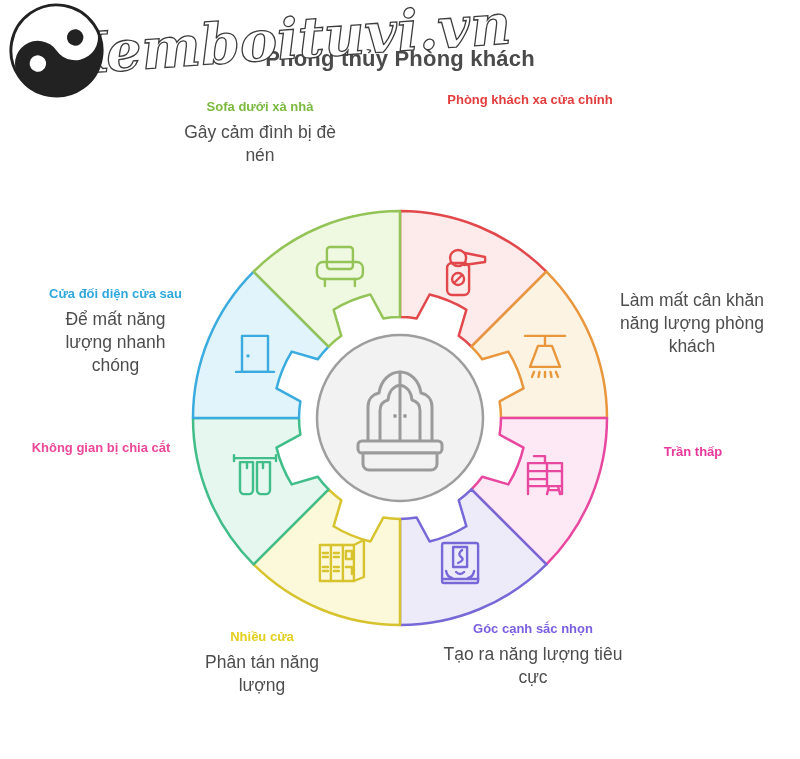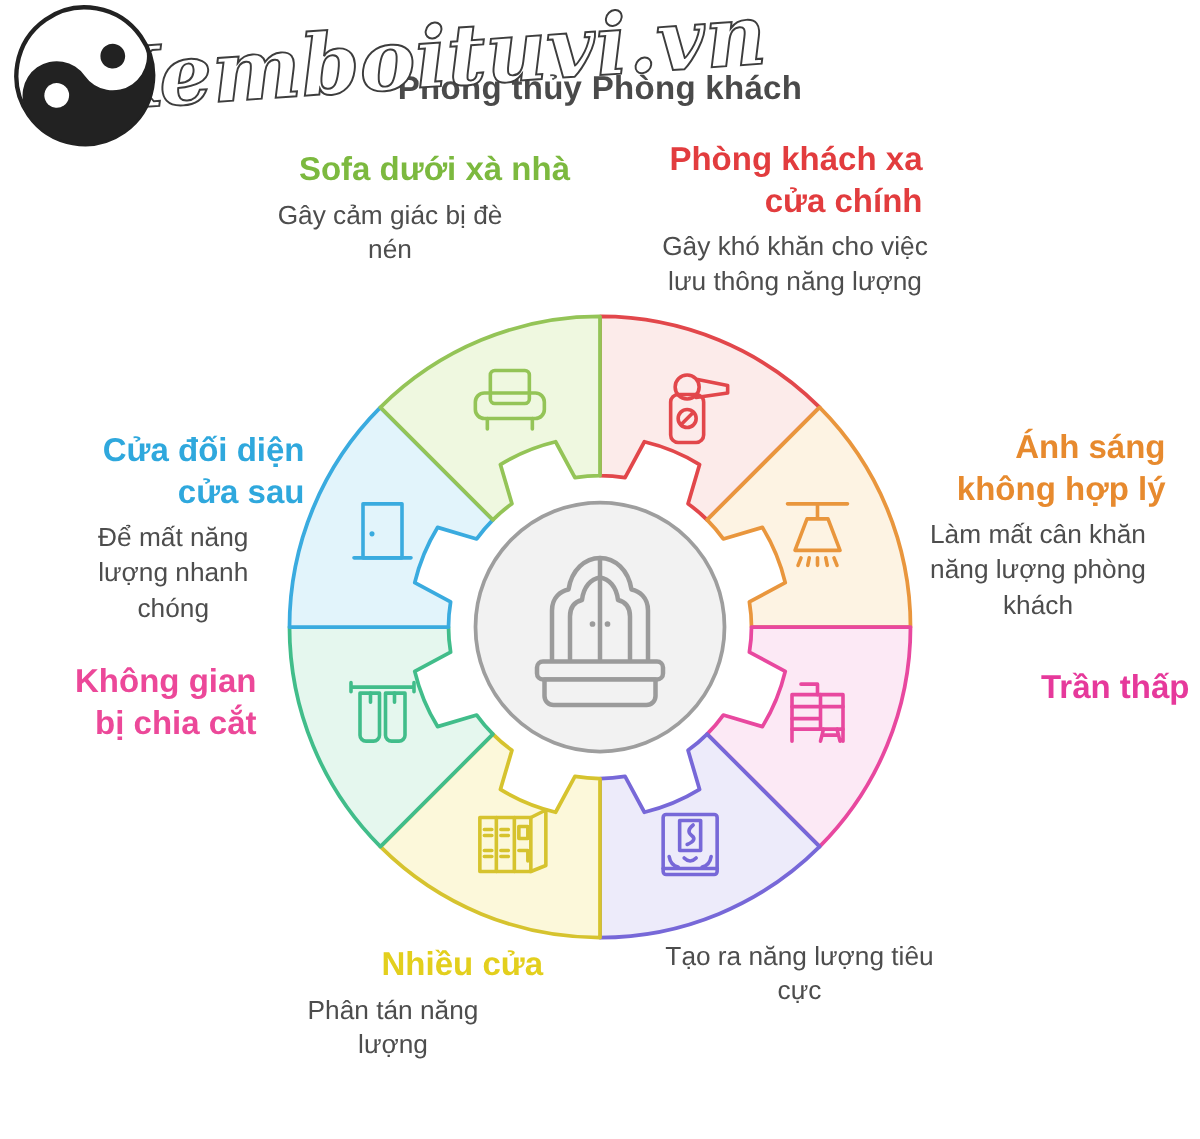--- a/index.html
+++ b/index.html
@@ -13,21 +13,21 @@
   }
   .watermark{
     position:absolute;left:58px;top:6px;
     font-family:"DejaVu Serif", serif;font-style:italic;font-weight:bold;
     font-size:56px;color:#ffffff;-webkit-text-stroke:1.3px #3d3d3d;
     transform:rotate(-4deg);white-space:nowrap;z-index:5;pointer-events:none;
   }
   .logo{position:absolute;left:8px;top:2px;z-index:6;}
   #wheel-svg{position:absolute;left:0;top:0;}
   .seg-label{position:absolute;text-align:center;z-index:3;}
-  .label-title{font-size:22px;font-weight:bold;line-height:1.28;margin:0 auto;text-align:right;}
+  .label-title{font-size:13px;font-weight:bold;line-height:1.28;margin:0 auto;}
   .label-desc{font-size:17.5px;color:#4d4d4d;line-height:1.32;margin:5px auto 0;}
 
   .lbl-red{left:424px;top:92px;width:212px;}     .lbl-red .label-title{width:170px;}   .lbl-red .label-desc{width:180px;}
   .lbl-orange{left:592px;top:284px;width:200px;} .lbl-orange .label-title{width:170px;}.lbl-orange .label-desc{width:180px;}
   .lbl-pink{left:593px;top:444px;width:200px;}                                          .lbl-pink .label-desc{width:190px;}
   .lbl-purple{left:428px;top:621px;width:210px;} .lbl-purple .label-title{width:150px;}.lbl-purple .label-desc{width:185px;}
   .lbl-yellow{left:162px;top:629px;width:200px;}                                        .lbl-yellow .label-desc{width:150px;}
   .lbl-teal{left:6px;top:440px;width:190px;}     .lbl-teal .label-title{width:140px;}  .lbl-teal .label-desc{width:165px;}
   .lbl-blue{left:18px;top:286px;width:195px;}     .lbl-blue .label-title{width:175px;}  .lbl-blue .label-desc{width:125px;}
   .lbl-green{left:140px;top:99px;width:240px;}                                          .lbl-green .label-desc{width:155px;}
@@ -111,39 +111,38 @@
       <path d="M-20,28 L-20,-2 C-20,-9 -16,-12 -12,-13 C-11,-22 -6,-27 0,-28 C6,-27 11,-22 12,-13 C16,-12 20,-9 20,-2 L20,28"></path>
       <circle cx="-5" cy="3" r="1.9" fill="currentColor" stroke="none"></circle>
       <circle cx="5" cy="3" r="1.9" fill="currentColor" stroke="none"></circle>
       <rect x="-42" y="28" width="84" height="12" rx="4" fill="#f2f2f2"></rect>
       <path d="M-37,40 H37 V51 a6,6 0 0 1 -6,6 H-31 a6,6 0 0 1 -6,-6 Z" fill="#f2f2f2"></path>
     </g>
   </svg>
 
 <div class="seg-label lbl-red">
   <div class="label-title" style="color: rgb(226, 60, 62);">Phòng khách xa cửa chính</div>
-  <div class="label-desc">Gây khó khăn cho việc lưu thông năng lượng</div>
 </div>
 <div class="seg-label lbl-orange">
-  <div class="label-title" style="color: rgb(231, 138, 46);">Ánh sáng không hợp lý</div>
   <div class="label-desc">Làm mất cân khăn năng lượng phòng khách</div>
 </div>
 <div class="seg-label lbl-pink">
   <div class="label-title" style="color: rgb(230, 57, 155);">Trần thấp</div>
 </div>
 <div class="seg-label lbl-purple">
+  <div class="label-title" style="color: rgb(123, 95, 224);">Góc cạnh sắc nhọn</div>
   <div class="label-desc">Tạo ra năng lượng tiêu cực</div>
 </div>
 <div class="seg-label lbl-yellow">
   <div class="label-title" style="color: rgb(227, 207, 29);">Nhiều cửa</div>
   <div class="label-desc">Phân tán năng lượng</div>
 </div>
 <div class="seg-label lbl-teal">
   <div class="label-title" style="color: #ec4899;">Không gian bị chia cắt</div>
 </div>
 <div class="seg-label lbl-blue">
   <div class="label-title" style="color: rgb(47, 168, 221);">Cửa đối diện cửa sau</div>
   <div class="label-desc">Để mất năng lượng nhanh chóng</div>
 </div>
 <div class="seg-label lbl-green">
   <div class="label-title" style="color: rgb(124, 185, 63);">Sofa dưới xà nhà</div>
-  <div class="label-desc">Gây cảm giác bị đè nén</div>
+  <div class="label-desc">Gây cảm đình bị đè nén</div>
 </div>
 
 </body></html>

